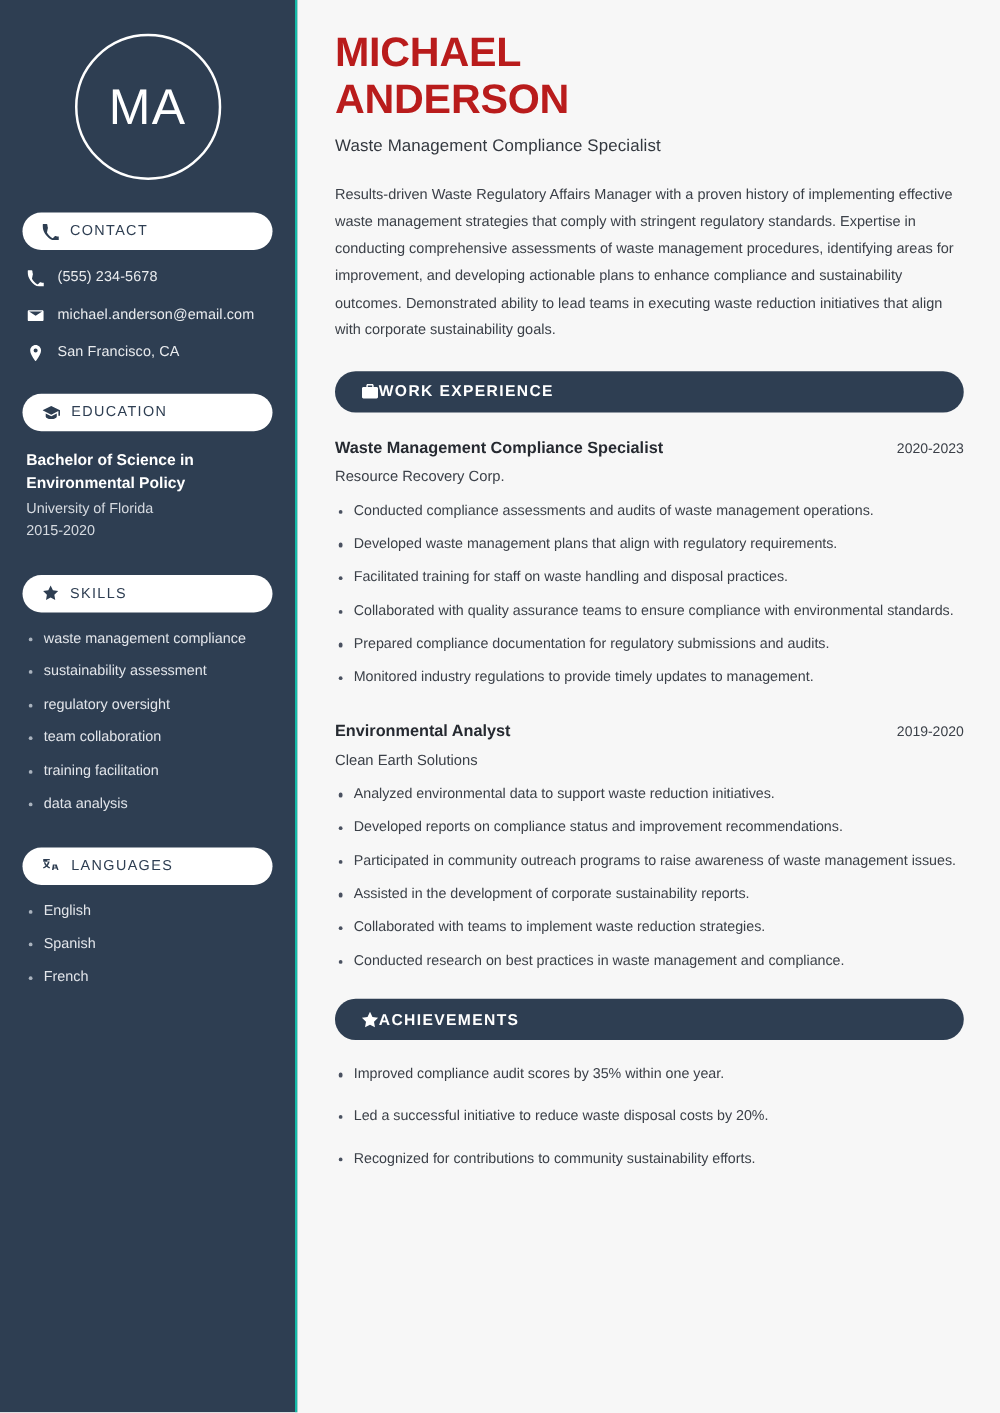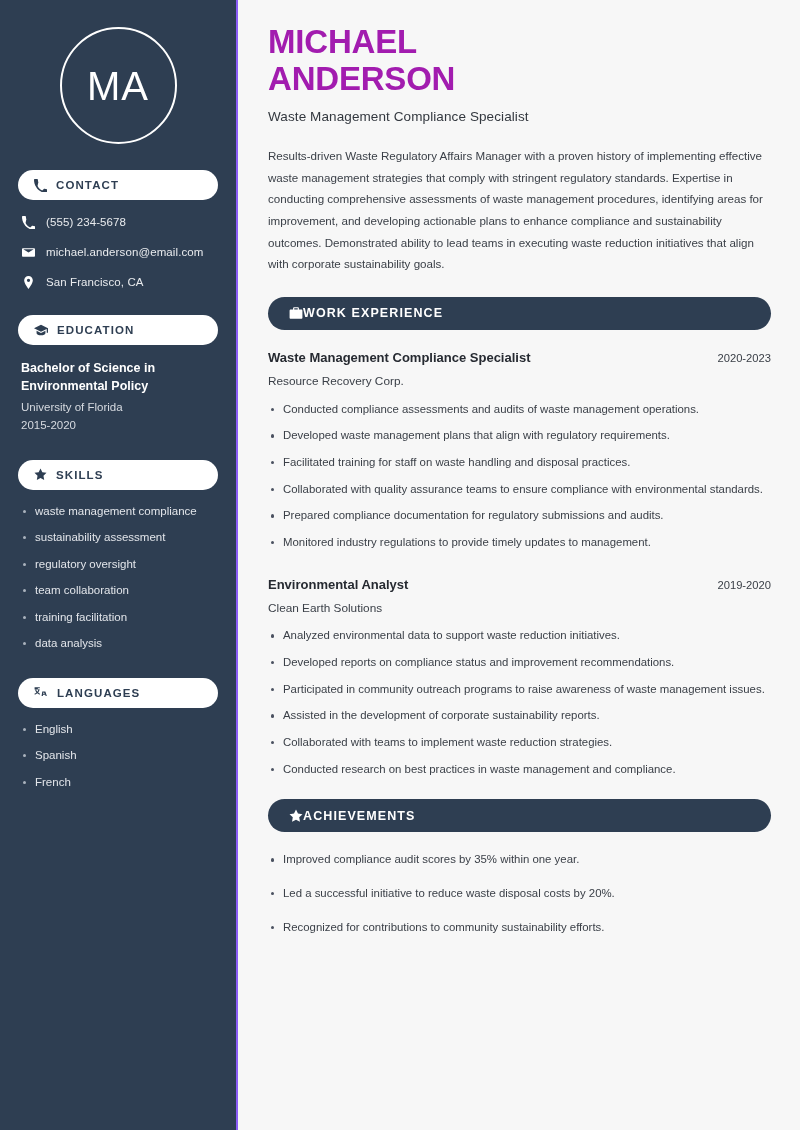--- a/index.html
+++ b/index.html
@@ -19,21 +19,21 @@
     display: flex;
     background: #f7f7f7;
     overflow: hidden;
   }
 
   
   .sidebar {
     width: 238px;
     min-width: 238px;
     background: #2e3e52;
-    border-right: 2px solid #8b5cf6;
+    border-right: 2px solid #14b8a6;
     padding: 0 18px;
     color: #ffffff;
   }
 
   .monogram-wrap {
     display: flex;
     justify-content: center;
     padding-top: 27px;
     padding-bottom: 26px;
   }
@@ -61,21 +61,21 @@
     height: 30px;
     display: flex;
     align-items: center;
     padding: 0 16px;
     gap: 9px;
     color: #2e3e52;
     margin-bottom: 14px;
   }
   .pill .pill-label {
     font-size: 11.5px;
-    font-weight: bold;
+    font-weight: normal;
     letter-spacing: 1.1px;
     color: #2e3e52;
     text-transform: uppercase;
   }
   .pill svg { display: block; fill: #2e3e52; }
 
   .contact-list { margin-bottom: 24px; }
   .contact-row {
     display: flex;
     align-items: center;
@@ -138,21 +138,21 @@
   
   .main {
     flex: 1;
     padding: 24px 29px 0 30px;
     background: #f7f7f7;
   }
 
   .name {
     font-size: 33px;
     font-weight: bold;
-    color: #a21caf;
+    color: #b91c1c;
     line-height: 1.12;
     letter-spacing: -0.2px;
     text-transform: uppercase;
   }
   .job-title {
     font-size: 13.5px;
     color: #33383f;
     margin-top: 11px;
     margin-bottom: 21px;
     letter-spacing: .1px;

